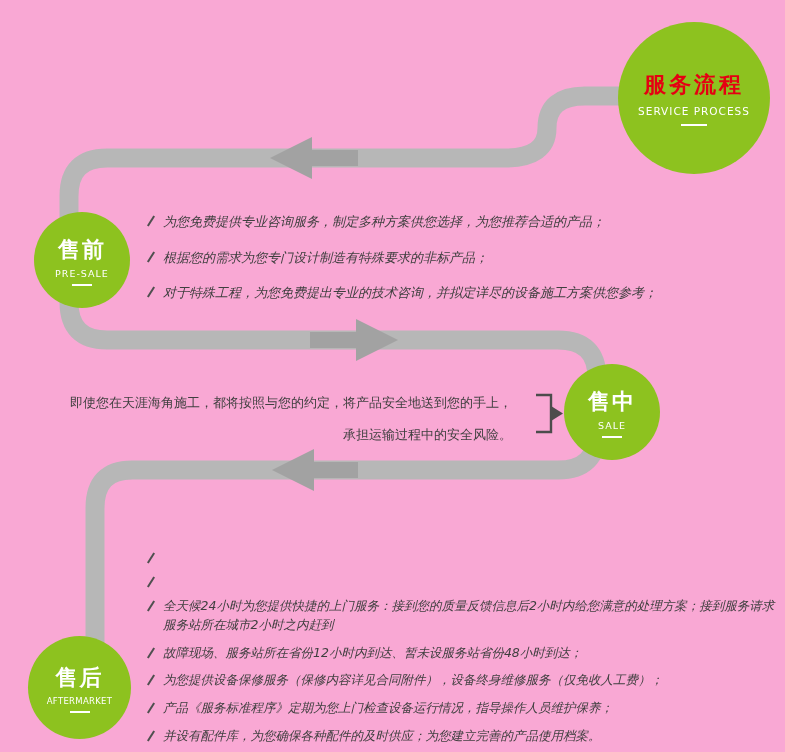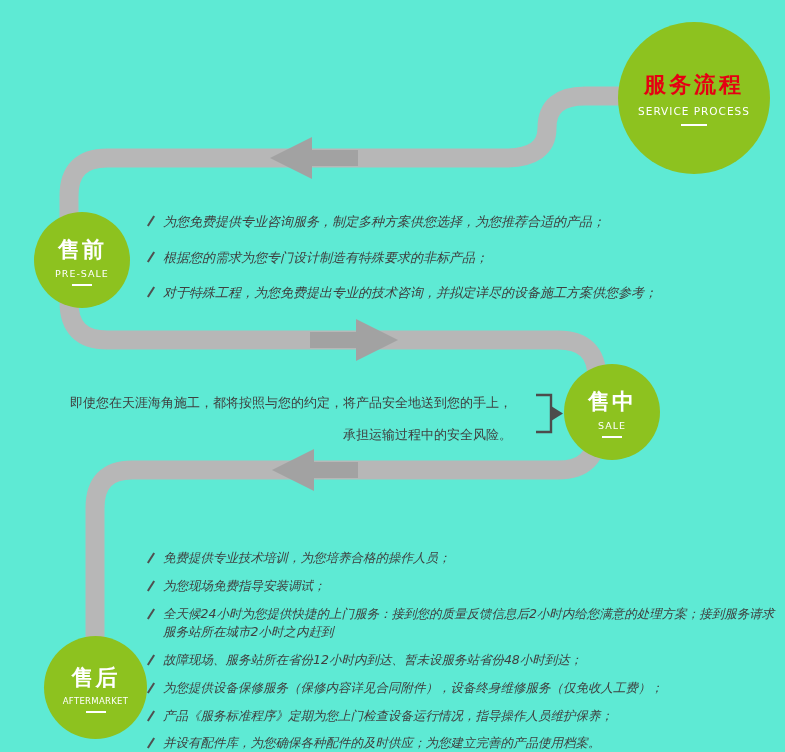--- a/index.html
+++ b/index.html
@@ -1,19 +1,19 @@
 <!DOCTYPE html>
 <html style="--green: #8dc21f; --path: #b7b7b7; --arrow: #a2a2a2; --text: #3f3f3f; --accent: #e50012;"><head>
 <meta charset="utf-8">
 <style>
   html,body { margin:0; padding:0; background:#ffffff; }
   .canvas {
     position:relative;
     width:785px; height:752px;
-    background:#5eead4;
+    background:#f9a8d4;
     overflow:hidden;
     font-family:"DejaVu Sans", sans-serif;
   }
   .flow { position:absolute; left:0; top:0; width:785px; height:752px; z-index:1; }
   .flow-path { fill:none; stroke:var(--path, #b7b7b7); stroke-width:19; }
   .arrow { fill:var(--arrow, #a2a2a2); }
   .bracket { fill:none; stroke:#4c4c4c; stroke-width:2.4; }
   .bracket-tip { fill:#4c4c4c; }
 
   .circle {
@@ -25,21 +25,21 @@
     text-align:center;
   }
   .header-circle { left:618px; top:22px; width:152px; height:152px; }
   .hc-title { color:var(--accent, #e50012); font-size:22px; font-weight:bold; letter-spacing:3px; }
   .hc-sub { font-size:10.5px; letter-spacing:1px; margin-top:5px; }
   .underline { width:26px; height:2px; background:#ffffff; margin-top:7px; }
   .underline.small { width:20px; margin-top:5px; }
 
   .pre-circle   { left:34px;  top:212px; width:96px;  height:96px; }
   .sale-circle  { left:564px; top:364px; width:96px;  height:96px; }
-  .after-circle { left:44px;  top:636px; width:103px; height:103px; }
+  .after-circle { left:28px;  top:636px; width:103px; height:103px; }
   .sc-title { font-size:22px; font-weight:bold; letter-spacing:2px; }
   .sc-sub   { font-size:9.5px; letter-spacing:1px; margin-top:3px; }
   .after-circle .sc-sub { font-size:8.5px; letter-spacing:0.3px; }
 
   .list { position:absolute; z-index:2;font-style:italic; }
   .pre-list   { left:148px; top:212px; width:625px; }
   .after-list { left:148px; top:549px; width:628px; }
   .li { display:flex; align-items:flex-start; }
   .pre-list .li   { margin-bottom:16px; }
   .after-list .li { margin-bottom:9px; }
@@ -113,25 +113,23 @@
   </div>
 
   <div class="sale-text">
     <div class="sale-line">即使您在天涯海角施工，都将按照与您的约定，将产品安全地送到您的手上，</div>
     <div class="sale-line">承担运输过程中的安全风险。</div>
   </div>
 
   <div class="list after-list">
     <div class="li">
       <span class="tick"></span>
-      <span class="li-text">免费提供专业技术培训，为您培养合格的操作人员；</span>
     </div>
     <div class="li">
       <span class="tick"></span>
-      <span class="li-text">为您现场免费指导安装调试；</span>
     </div>
     <div class="li">
       <span class="tick"></span>
       <span class="li-text">全天候24小时为您提供快捷的上门服务：接到您的质量反馈信息后2小时内给您满意的处理方案；接到服务请求服务站所在城市2小时之内赶到</span>
     </div>
     <div class="li">
       <span class="tick"></span>
       <span class="li-text">故障现场、服务站所在省份12小时内到达、暂未设服务站省份48小时到达；</span>
     </div>
     <div class="li">

